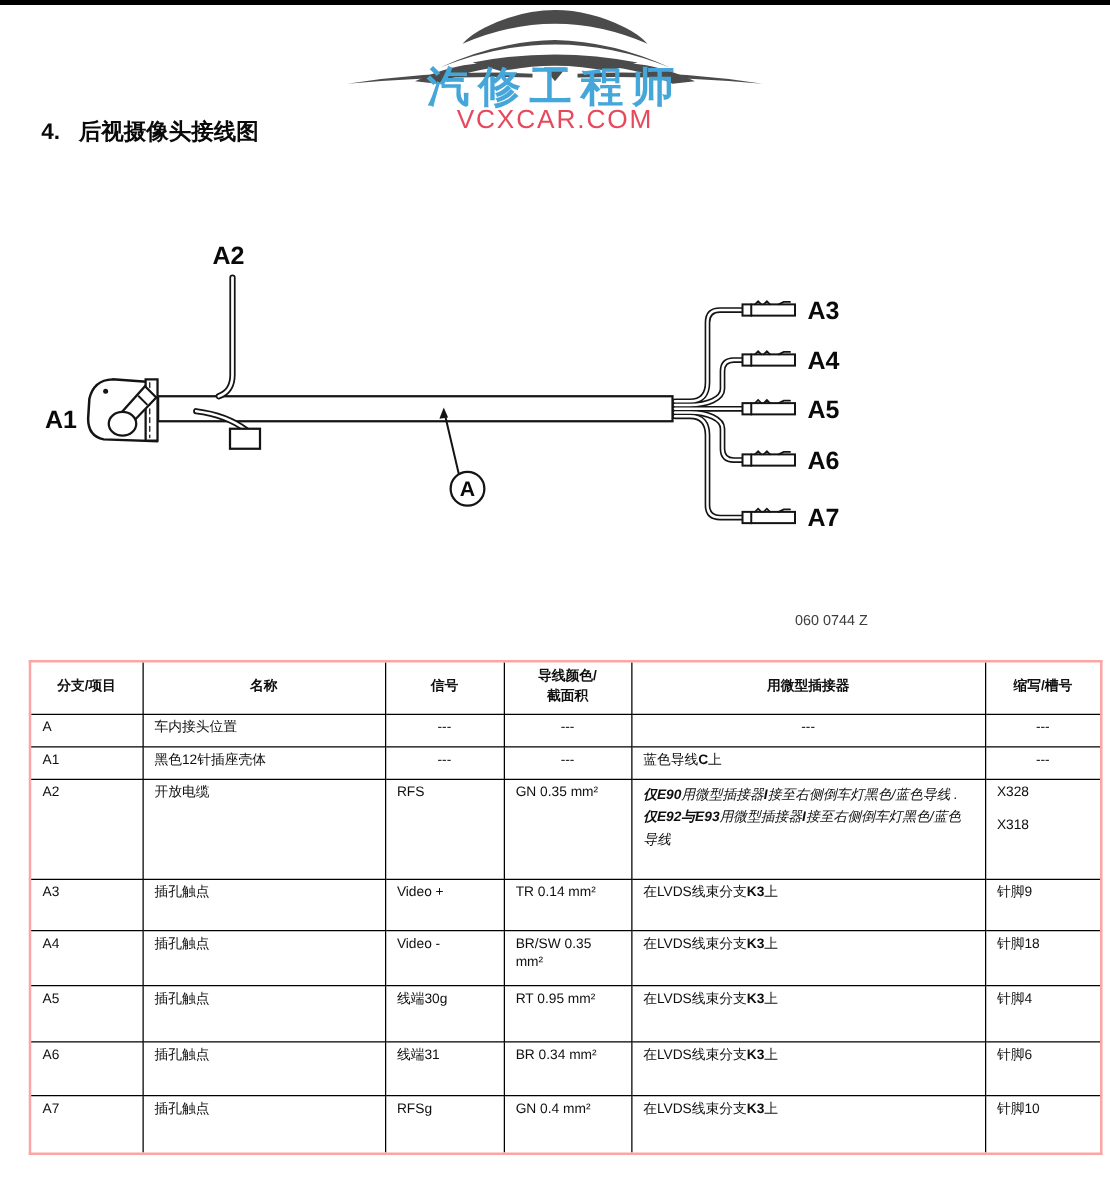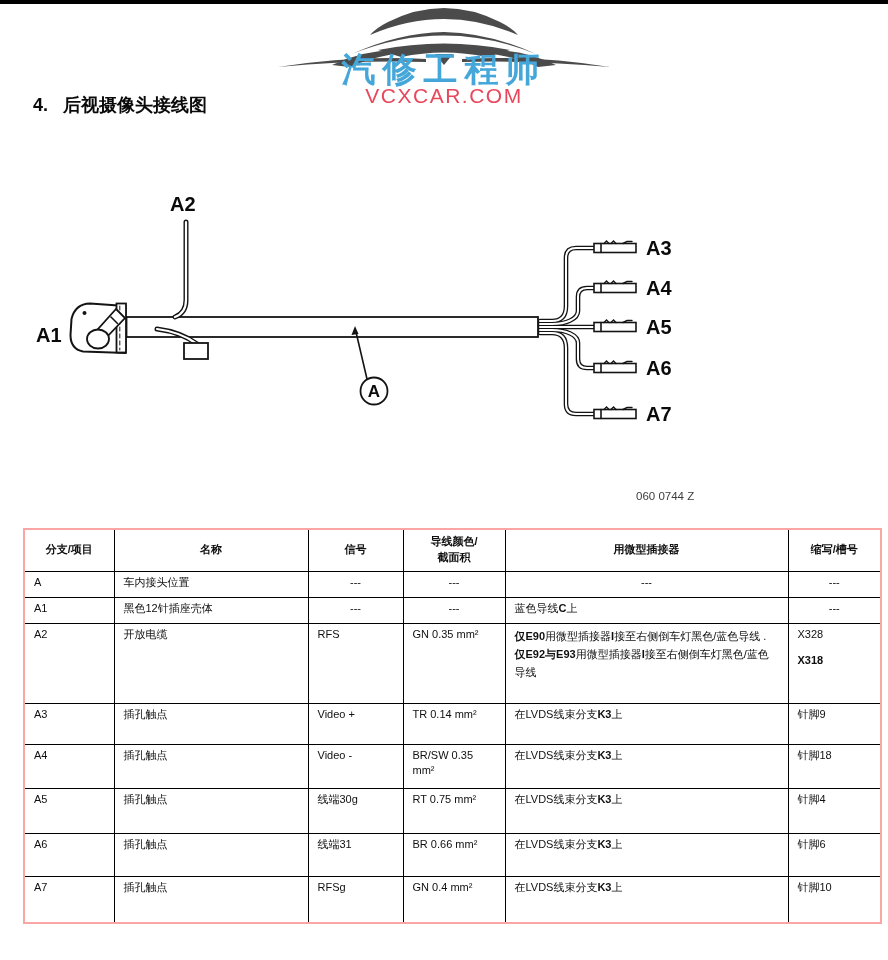--- a/index.html
+++ b/index.html
@@ -17,22 +17,22 @@
   svg text{font-family:"Liberation Sans",sans-serif;}
   .dlabel{font-size:20px;font-weight:bold;fill:#0a0a0a;}
   .dcaption{font-size:11.5px;fill:#3c3c3c;}
 
   table.wiring{position:absolute;top:528px;left:23px;width:857px;border-collapse:collapse;
                table-layout:fixed;font-size:11px;color:#0f0f0f;border:2px solid #fca5a5;}
   .wiring th,.wiring td{border:1px solid #000;padding:3px 9px;vertical-align:top;
                line-height:1.45;text-align:left;word-wrap:break-word;}
   .wiring th{text-align:center;vertical-align:middle;font-weight:bold;white-space:pre-line;}
   .wiring td.c{text-align:center;}
-  .wiring .loc-p{line-height:1.68;}
-  .wiring .slot2{margin-top:11px;font-weight:bold;}
+  .wiring .loc-p{line-height:1.68;font-style:italic;}
+  .wiring .slot2{margin-top:11px;}
 </style>
 </head>
 <body>
 
 <div class="topbar"></div>
 
 <svg class="logo-car" width="340" height="64" viewBox="0 0 340 64">
   <g fill="#4b4b4b" stroke="none">
     <path d="M 96 31 Q 170 -1 244 31 Q 238 24 226 18 Q 198 4 170 4 Q 142 4 114 18 Q 102 24 96 31 Z"></path>
     <path d="M 78 50 Q 170 13 262 50 Q 216 29 170 28 Q 124 29 78 50 Z"></path>
@@ -207,29 +207,29 @@
       <td>插孔触点</td>
       <td>Video -</td>
       <td>BR/SW 0.35 mm²</td>
       <td><span>在LVDS线束分支</span><b>K3</b><span>上</span></td>
       <td>针脚18</td>
     </tr>
     <tr style="height:45px">
       <td>A5</td>
       <td>插孔触点</td>
       <td>线端30g</td>
-      <td>RT 0.75 mm²</td>
+      <td>RT 0.95 mm²</td>
       <td><span>在LVDS线束分支</span><b>K3</b><span>上</span></td>
       <td>针脚4</td>
     </tr>
     <tr style="height:43px">
       <td>A6</td>
       <td>插孔触点</td>
       <td>线端31</td>
-      <td>BR 0.66 mm²</td>
+      <td>BR 0.34 mm²</td>
       <td><span>在LVDS线束分支</span><b>K3</b><span>上</span></td>
       <td>针脚6</td>
     </tr>
     <tr style="height:47px">
       <td>A7</td>
       <td>插孔触点</td>
       <td>RFSg</td>
       <td>GN 0.4 mm²</td>
       <td><span>在LVDS线束分支</span><b>K3</b><span>上</span></td>
       <td>针脚10</td>

